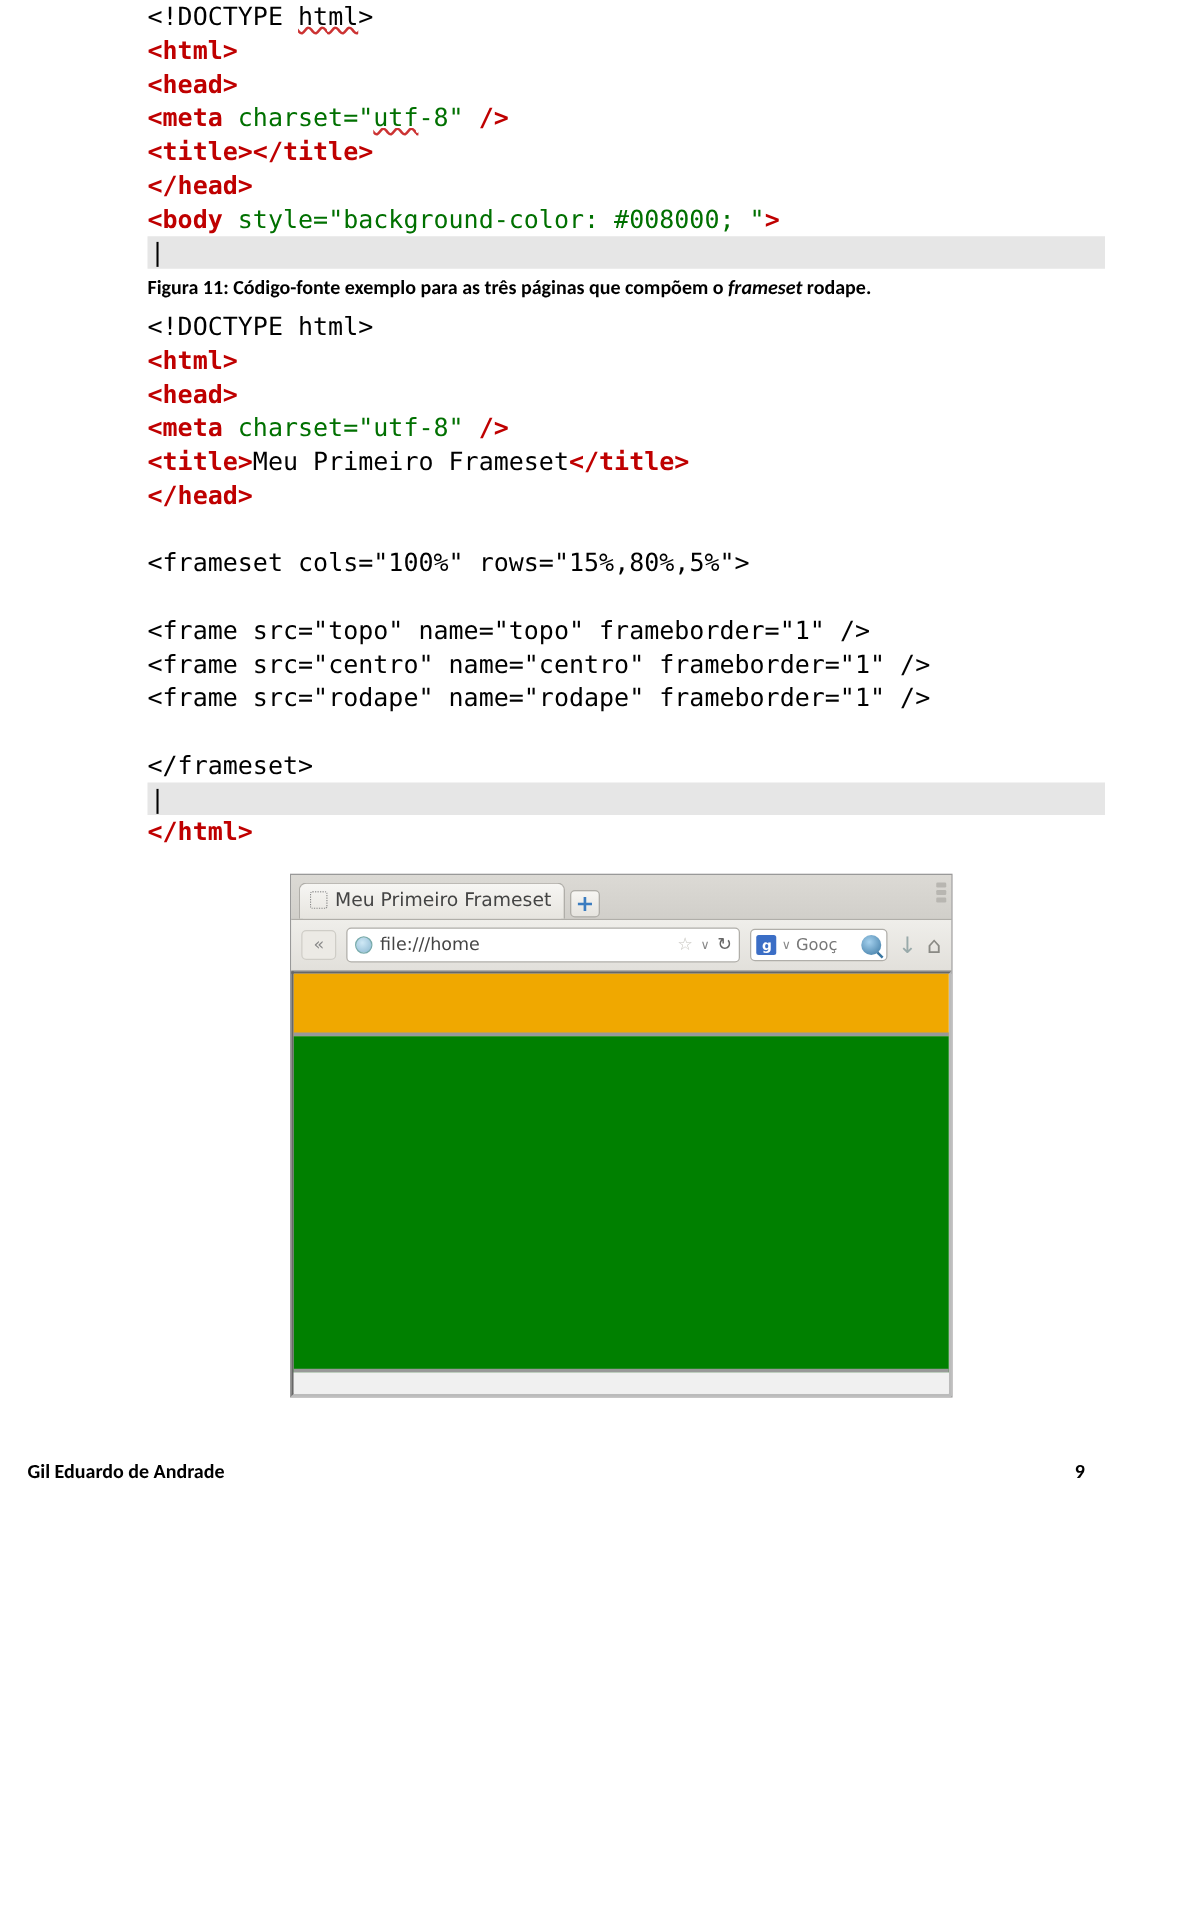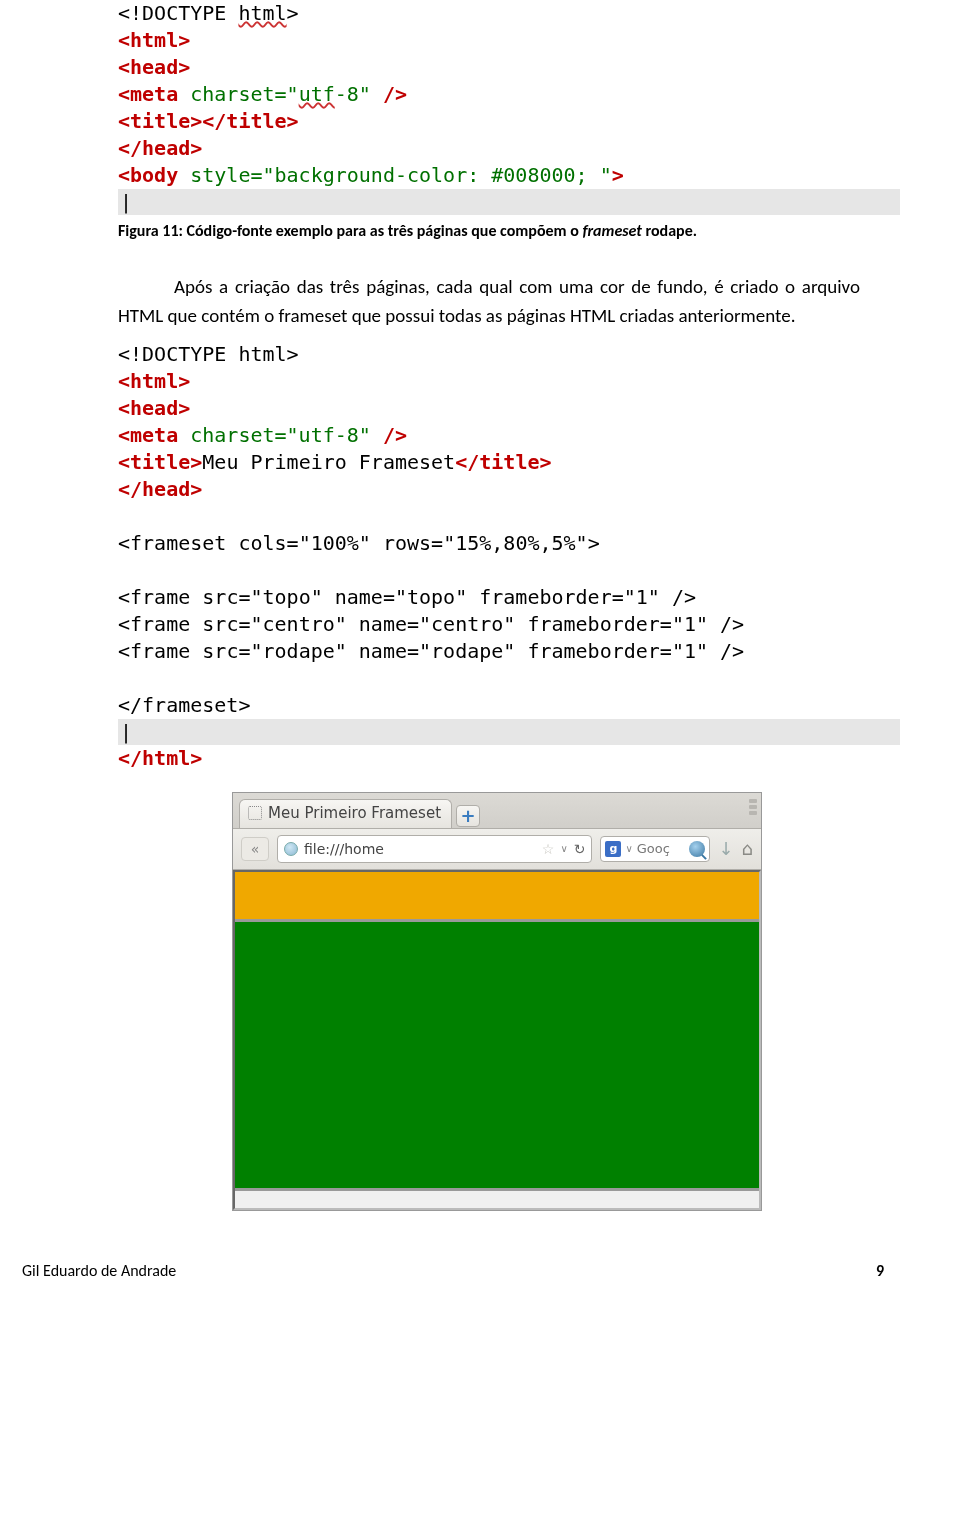--- a/index.html
+++ b/index.html
@@ -1,17 +1,17 @@
 <!DOCTYPE html>
 <html><head>
 <meta charset="utf-8">
 <style>
   * { box-sizing: border-box; margin: 0; padding: 0; }
   body { background: #fff; font-family: "DejaVu Sans", Arial, sans-serif; width: 960px; }
-  .page { padding: 0 0 30px 0; }
+  .page { padding: 0 16px 30px 0; }
   .code-block { font-family: "DejaVu Sans Mono", "Courier New", monospace; font-size: 20px; line-height: 1.35; padding-left: 118px; padding-right: 60px; }
   .code-block pre { white-space: pre; }
   .t-red { color: #bf0000; font-weight: bold; }
   .t-green { color: #007000; }
   .t-black { color: #000; }
   .caption { font-family: Calibri, Arial, sans-serif; font-size: 16px; font-weight: bold; color: #000; padding-left: 118px; padding-right: 60px; margin-top: 6px; }
   .caption .italic { font-style: italic; font-weight: bold; }
   .body-text { font-family: Calibri, Arial, sans-serif; font-size: 19px; color: #000; padding-left: 118px; padding-right: 100px; margin-top: 32px; margin-bottom: 10px; line-height: 1.55; text-align: justify; }
   .body-text .indent { display:inline-block; width:56px; }
   .cursor-bar { background: #e6e6e6; height: 26px; font-family: "DejaVu Sans Mono", monospace; font-size: 20px; color:#000; padding-left:2px; }
@@ -37,21 +37,21 @@
   .mag-icon { width:16px; height:16px; border-radius:50%; background: radial-gradient(circle at 40% 35%, #a5d1ee, #3976a1); position:relative; }
   .mag-icon::after { content:""; position:absolute; width:6px; height:2px; background:#3976a1; bottom:-1px; right:-2px; transform:rotate(45deg); }
   .dl-icon { color:#9aa; font-size:18px; }
   .home-icon { color:#8a8a85; font-size:18px; }
   .frames-area { display:flex; flex-direction:column; height: 340px; border:2px inset #bbb; background:#fff; }
   .frame-top { height:15%; background:#f0a800; border-bottom:3px solid #999; }
   .frame-mid { height:80%; background:#008000; border-bottom:3px solid #999; }
   .frame-bot { height:5%; background:#f0f0f0; }
   .caption-center { text-align:left; padding-left:186px; margin-top:28px; }
   .footer { display:flex; justify-content:space-between; align-items:baseline; padding: 50px 76px 0 22px; font-family: Calibri, Arial, sans-serif; font-size:16px; color:#000; }
-  .footer .author { font-weight:normal; }
+  .footer .author { font-weight:bold; }
   .footer .pagenum { font-weight:bold; }
   .spellwave { text-decoration: underline wavy #cc3333; text-decoration-skip-ink: none; }
 </style>
 </head>
 <body>
 
 <div class="page">
 
   <div class="code-block">
     <pre><span class="t-black"><span>&lt;!DOCTYPE </span><span class="spellwave">html</span><span>&gt;</span></span>
@@ -61,21 +61,20 @@
 <span class="t-red">&lt;title&gt;&lt;/title&gt;</span>
 <span class="t-red">&lt;/head&gt;</span>
 <span><span class="t-red">&lt;body </span><span class="t-green">style=</span><span class="t-green">"background-color: #008000; "</span><span class="t-red">&gt;</span></span></pre>
     <div class="cursor-bar">|</div>
   </div>
 
   <div class="caption">
     <span>Figura 11: Código-fonte exemplo para as três páginas que compõem o </span><span class="italic">frameset</span><span> rodape.</span>
   </div>
 
-  <p class="body-text"><span class="indent"></span><span>Após a criação das três páginas, cada qual com uma cor de fundo, é criado o arquivo HTML que contém o frameset que possui todas as páginas HTML criadas anteriormente.</span></p>
 
   <div class="code-block" style="margin-top:8px;">
     <pre><span class="t-black">&lt;!DOCTYPE html&gt;</span>
 <span class="t-red">&lt;html&gt;</span>
 <span class="t-red">&lt;head&gt;</span>
 <span><span class="t-red">&lt;meta </span><span class="t-green">charset=</span><span class="t-green">"utf-8"</span><span class="t-red"> /&gt;</span></span>
 <span><span class="t-red">&lt;title&gt;</span><span class="t-black">Meu Primeiro Frameset</span><span class="t-red">&lt;/title&gt;</span></span>
 <span class="t-red">&lt;/head&gt;</span>
 <span> </span>
 <span class="t-black"><span>&lt;frameset </span><span>cols=</span><span>"100%"</span><span> rows=</span><span>"15%,80%,5%"</span><span>&gt;</span></span>

